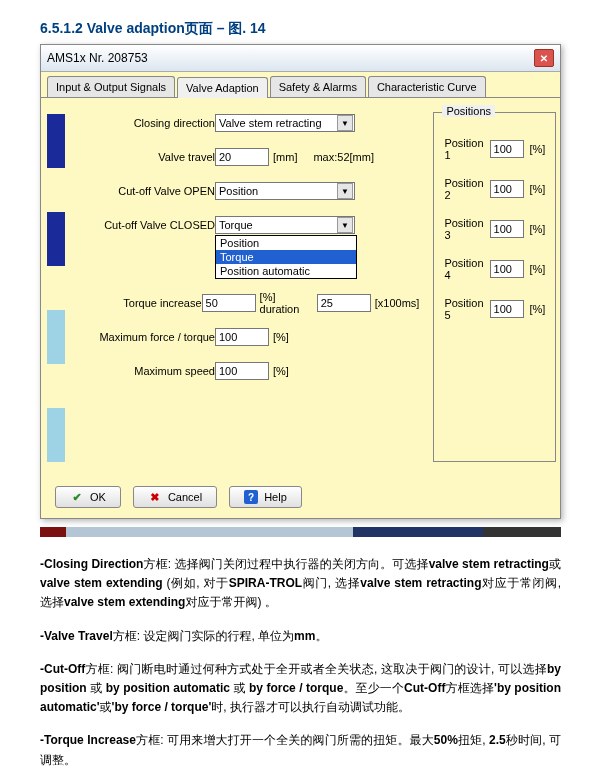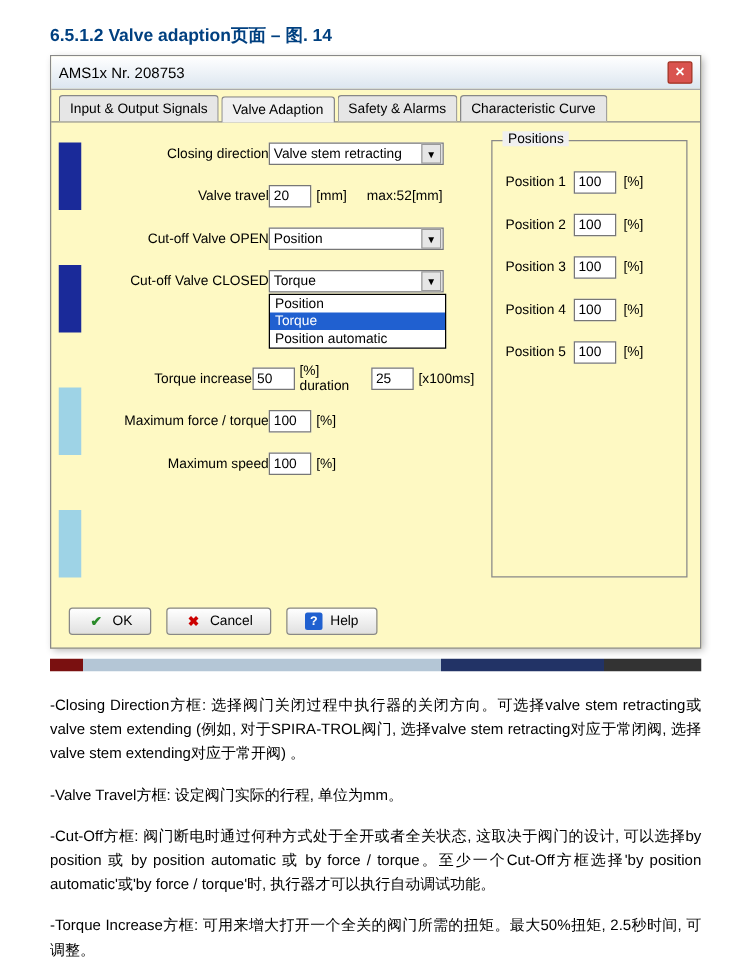--- a/index.html
+++ b/index.html
@@ -17,38 +17,38 @@
 .c0{background:#1a2a99}
 .c1{background:#1a2a99}
 .c2{background:#9ed3e6}
 .c3{background:#9ed3e6}
 .form{flex:1}
 .row{display:flex;align-items:center;margin-bottom:12px;height:22px}
 .lbl{width:142px;text-align:right;padding-right:0;font-size:11px}
 .sel,.inp{font-size:11px;height:18px;border:1px solid #777;background:#fff;padding:0 3px;box-sizing:border-box}
 .sel{width:140px;display:flex;align-items:center;justify-content:space-between;position:relative}
 .sel .arr{width:14px;height:14px;background:#e6e6e6;border:1px solid #999;display:flex;align-items:center;justify-content:center;font-size:8px;margin-right:-2px}
-.inp{width:34px;text-align:left}
+.inp{width:54px;text-align:left}
 .unit{font-size:11px;margin-left:4px}
 .dropdown{position:absolute;top:18px;left:-1px;width:140px;border:1px solid #000;background:#fff;z-index:10}
 .dropdown div{padding:1px 4px;font-size:11px}
 .dropdown .hl{background:#2060d0;color:#fff}
 .positions{border:1px solid #888;padding:8px 10px 10px 10px;margin-left:6px;width:142px;position:relative}
 .positions .grptitle{position:absolute;top:-8px;left:8px;background:#f0f0f0;padding:0 4px;font-size:11px}
 .prow{display:flex;align-items:center;margin:16px 0;font-size:11px}
 .prow .inp{width:34px;margin:0 6px}
 .btnbar{padding:10px 14px;display:flex;gap:12px;align-items:center}
 .btn{display:flex;align-items:center;gap:6px;border:1px solid #888;background:linear-gradient(#fff,#e0e0e0);padding:3px 14px;border-radius:3px;font-size:11px}
 .ico{width:14px;height:14px;display:flex;align-items:center;justify-content:center;font-weight:bold}
 .ok{color:#2a8a2a}
 .cancel{color:#c00}
 .help{background:#2060d0;color:#fff;border-radius:2px;font-size:10px}
 .thinstrip{height:10px;background:linear-gradient(90deg,#7a1010 0%,#7a1010 5%,#b4c6d6 5%,#b4c6d6 60%,#236 60%,#236 85%,#333 85%);margin-bottom:18px}
 .desc{font-size:12px;line-height:1.6;text-align:justify;margin-bottom:14px}
-.desc b{font-weight:normal}
+.desc b{font-weight:bold}
 </style>
 </head>
 <body>
 
 <div class="heading">6.5.1.2 Valve adaption页面 – 图. 14</div>
 
 <div class="dialog">
   <div class="titlebar">
     <span>AMS1x Nr. 208753</span>
     <div class="closebox">✕</div>

